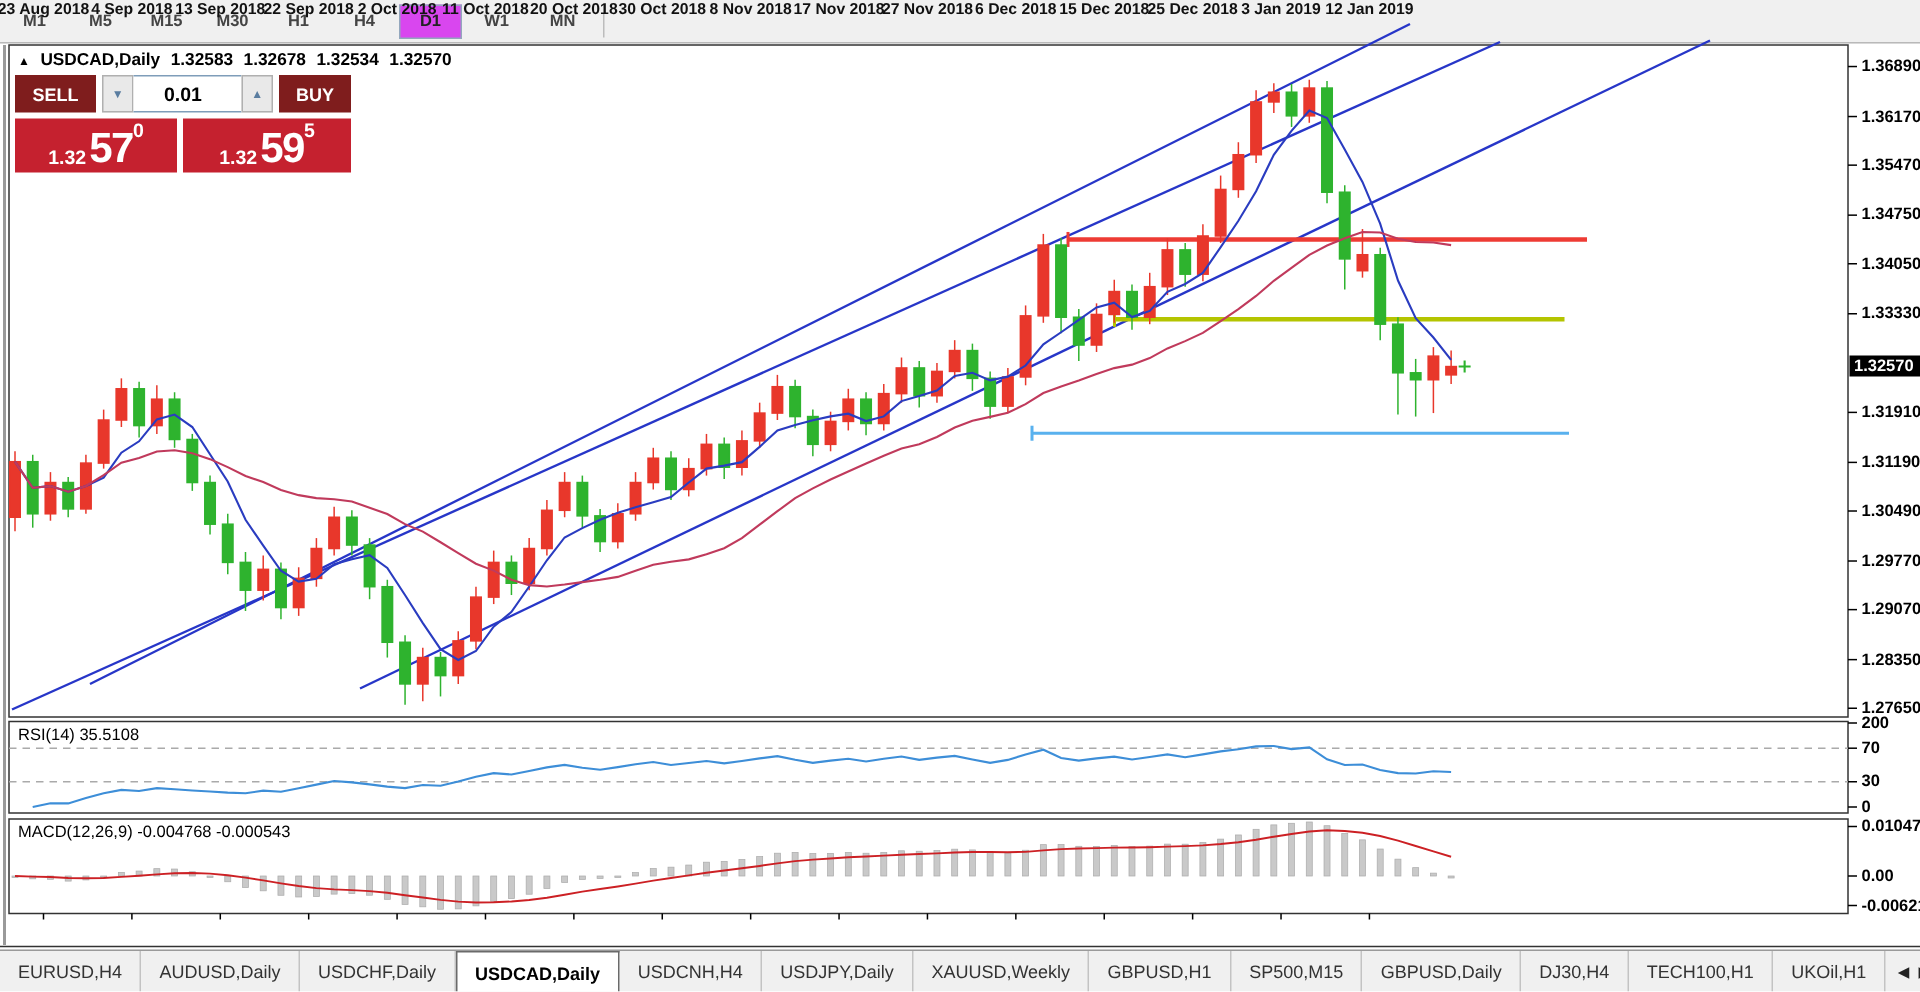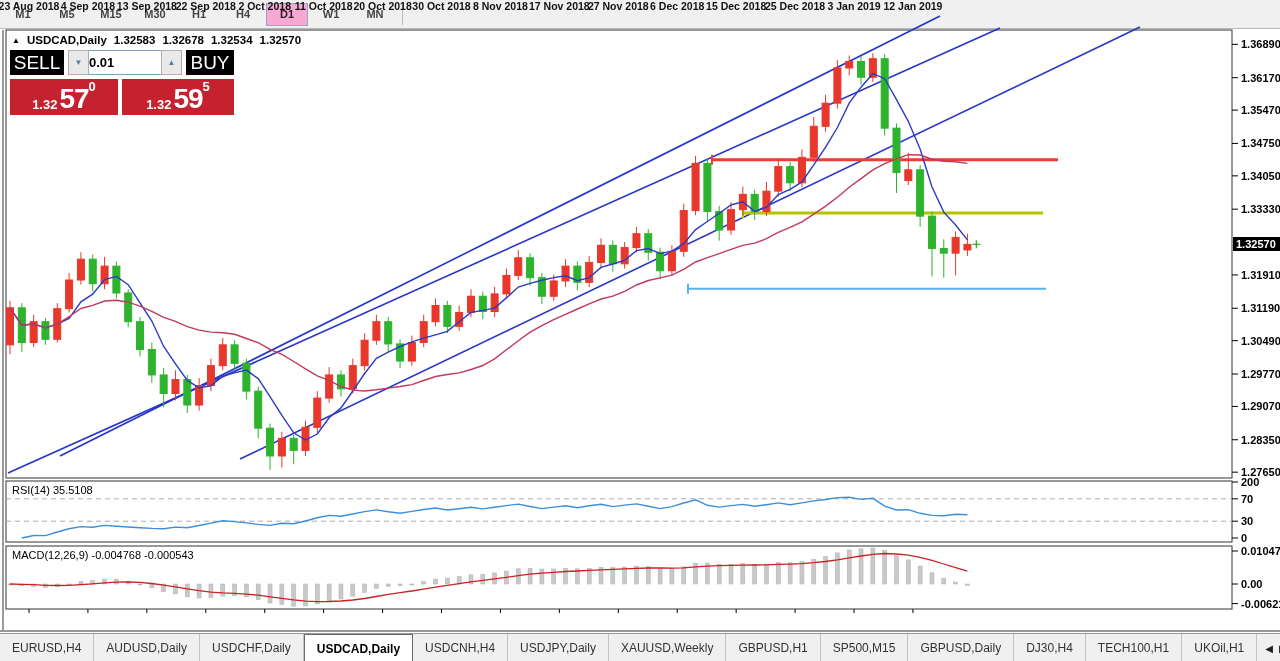--- a/index.html
+++ b/index.html
@@ -4,39 +4,39 @@
 <style>
   html,body{margin:0;padding:0;background:#fff;}
   .app{position:relative;width:1280px;height:661px;background:#fff;overflow:hidden;
        font-family:"Liberation Sans","DejaVu Sans",sans-serif;-webkit-font-smoothing:antialiased;}
   
   .toolbar{position:absolute;left:0;top:0;width:1280px;height:28px;background:#f0f0f0;
            border-bottom:1px solid #b9b9b9;display:flex;align-items:center;}
   .tfbtn{height:21px;min-width:28px;padding:0 6px;margin-left:2px;display:flex;align-items:center;
          justify-content:center;font-size:11px;font-weight:700;color:#444;cursor:default;
          border:1px solid transparent;background:transparent;}
-  .tfbtn.active{background:#f9a8d4;border:1px solid #93a7bd;color:#222;}
+  .tfbtn.active{background:#d946ef;border:1px solid #93a7bd;color:#222;}
   .tb-sep{width:1px;height:22px;background:#bcbcbc;margin:0 6px;}
   
   svg{position:absolute;left:0;top:0;}
   .symbol-info{position:absolute;left:12px;top:34px;font-size:11.5px;font-weight:700;color:#000;
                display:flex;gap:7px;align-items:center;}
   .symbol-info .tri{font-size:8px;}
   
   .trade{position:absolute;left:10px;top:50px;width:224px;}
   .trow1{display:flex;height:25px;}
-  .btn-red{background:#000000;color:#fff;font-weight:400;font-size:19px;display:flex;
+  .btn-red{background:#7f1d1d;color:#fff;font-weight:700;font-size:12px;display:flex;
            align-items:center;justify-content:center;cursor:pointer;}
   .sellbtn{width:54px;}
   .buybtn{flex:1;margin-left:4px;}
   .spin{width:19px;background:#e9e9e9;border:1px solid #b0b0b0;display:flex;align-items:center;
         justify-content:center;font-size:8px;color:#5a7da0;cursor:pointer;}
   .spin.dn{margin-left:4px;}
   .volbox{width:66px;border:1px solid #7f9db9;border-left:none;border-right:none;background:#fff;
-          font-size:13px;font-weight:700;text-align:left;padding:0 6px 0 0;outline:none;
+          font-size:13px;font-weight:700;text-align:center;padding:0 6px 0 0;outline:none;
           font-family:"Liberation Sans","DejaVu Sans",sans-serif;}
   .trow2{display:flex;margin-top:4px;height:36px;}
   .pricebk{background:#c5212f;color:#fff;display:flex;align-items:flex-end;justify-content:center;
            padding-bottom:3px;cursor:pointer;}
   .pb-sell{width:108px;}
   .pb-buy{width:112px;margin-left:4px;}
   .p-head{font-size:13px;font-weight:700;margin-right:2px;line-height:15px;}
   .p-big{font-size:28px;font-weight:700;line-height:26px;letter-spacing:-1px;}
   .p-sup{font-size:13px;font-weight:700;line-height:10px;align-self:flex-start;margin-top:3px;}
   

